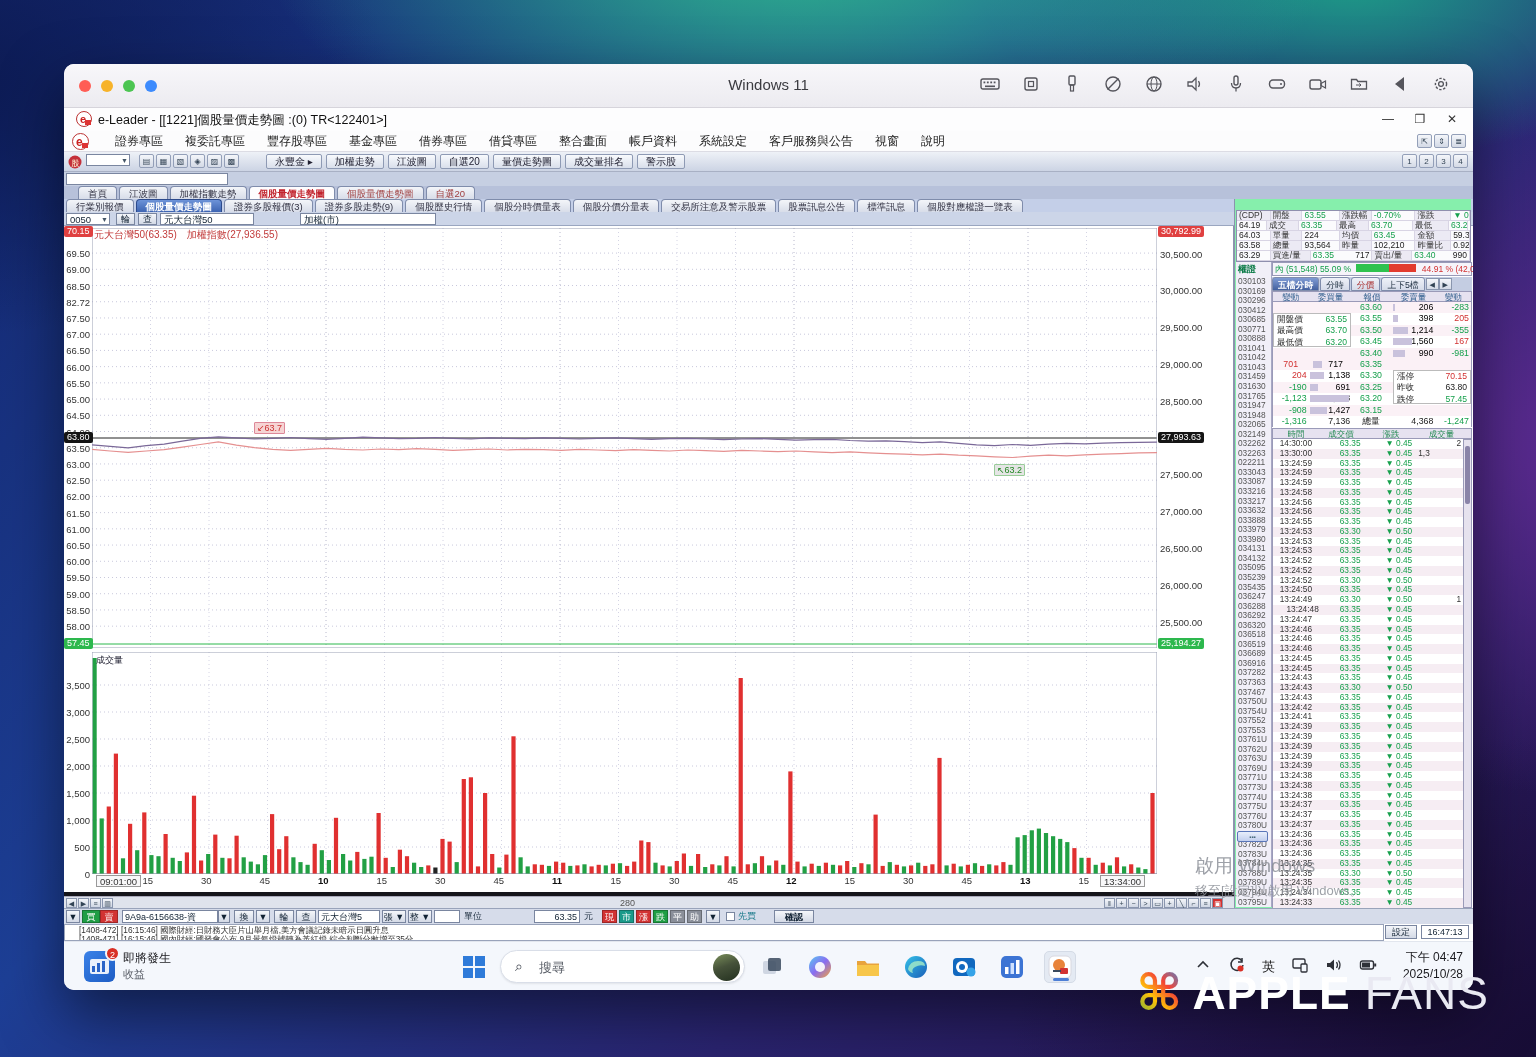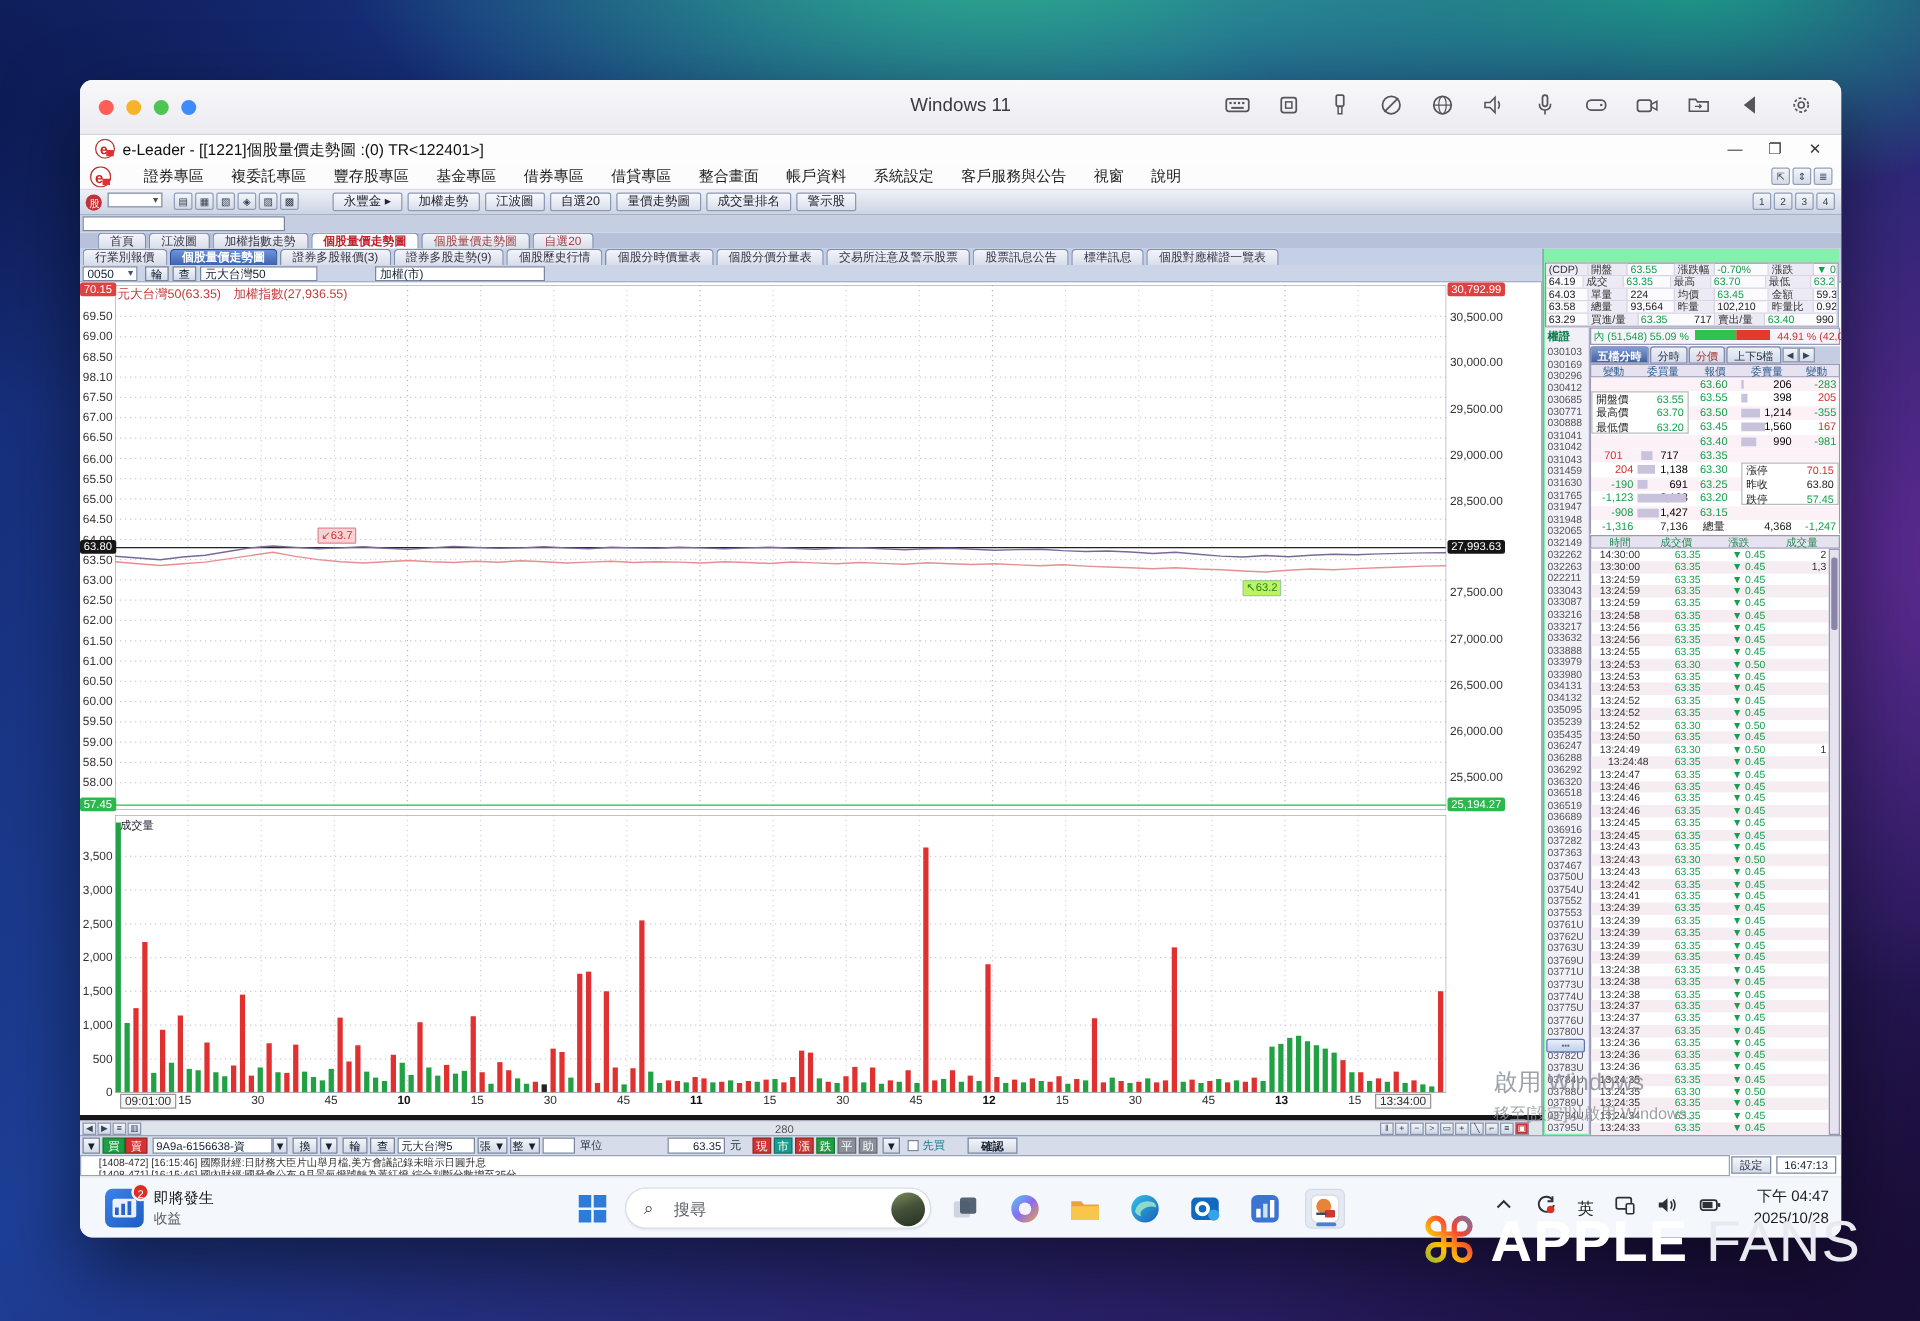--- a/index.html
+++ b/index.html
@@ -543,21 +543,21 @@
             <rect x="1044.2" y="215.5" width="4.2" height="6.5" fill="#22a044"></rect>
             <rect x="1051.3" y="217.1" width="4.2" height="4.9" fill="#22a044"></rect>
             <rect x="1058.4" y="141.0" width="4.2" height="81.0" fill="#e03030"></rect>
             <rect x="0" y="0" width="1065" height="222" stroke="#9aa0b4" fill="none" stroke-width="1"></rect>
           </svg>
         <div id="vol-label">成交量</div>
         <div id="left-axis">
             <div class="axlbl" style="left: 0px; width: 26px; text-align: right; top: 22.0866px;">69.50</div>
             <div class="axlbl" style="left: 0px; width: 26px; text-align: right; top: 38.3071px;">69.00</div>
             <div class="axlbl" style="left: 0px; width: 26px; text-align: right; top: 54.5276px;">68.50</div>
-            <div class="axlbl" style="left: 0px; width: 26px; text-align: right; top: 70.748px;">98.10</div>
+            <div class="axlbl" style="left: 0px; width: 26px; text-align: right; top: 70.748px;">82.72</div>
             <div class="axlbl" style="left: 0px; width: 26px; text-align: right; top: 86.9685px;">67.50</div>
             <div class="axlbl" style="left: 0px; width: 26px; text-align: right; top: 103.189px;">67.00</div>
             <div class="axlbl" style="left: 0px; width: 26px; text-align: right; top: 119.409px;">66.50</div>
             <div class="axlbl" style="left: 0px; width: 26px; text-align: right; top: 135.63px;">66.00</div>
             <div class="axlbl" style="left: 0px; width: 26px; text-align: right; top: 151.85px;">65.50</div>
             <div class="axlbl" style="left: 0px; width: 26px; text-align: right; top: 168.071px;">65.00</div>
             <div class="axlbl" style="left: 0px; width: 26px; text-align: right; top: 184.291px;">64.50</div>
             <div class="axlbl" style="left: 0px; width: 26px; text-align: right; top: 200.512px;">64.00</div>
             <div class="axlbl" style="left: 0px; width: 26px; text-align: right; top: 216.732px;">63.50</div>
             <div class="axlbl" style="left: 0px; width: 26px; text-align: right; top: 232.953px;">63.00</div>
@@ -588,21 +588,21 @@
             <div class="axlbl" style="left: 0px; width: 26px; text-align: right; top: 454px;">3,500</div>
             <div class="axlbl" style="left: 0px; width: 26px; text-align: right; top: 481px;">3,000</div>
             <div class="axlbl" style="left: 0px; width: 26px; text-align: right; top: 508px;">2,500</div>
             <div class="axlbl" style="left: 0px; width: 26px; text-align: right; top: 535px;">2,000</div>
             <div class="axlbl" style="left: 0px; width: 26px; text-align: right; top: 562px;">1,500</div>
             <div class="axlbl" style="left: 0px; width: 26px; text-align: right; top: 589px;">1,000</div>
             <div class="axlbl" style="left: 0px; width: 26px; text-align: right; top: 616px;">500</div>
             <div class="axlbl" style="left: 0px; width: 26px; text-align: right; top: 643px;">0</div>
           </div>
         <div class="anno" style="left:190px;top:196px;background:#f6d4d4;border:1px solid #d89;color:#c33;">↙63.7</div>
-        <div class="anno" style="left:930px;top:238px;background:#bef264;border:1px solid #9c9;color:#282;">↖63.2</div>
+        <div class="anno" style="left:930px;top:238px;background:#e5e5e5;border:1px solid #9c9;color:#282;">↖63.2</div>
         <div id="xaxis">
             <span class="xl box" style="left: 4px;">09:01:00</span>
             <span class="xl" style="left: 50.5px;">15</span>
             <span class="xl" style="left: 109px;">30</span>
             <span class="xl" style="left: 167.5px;">45</span>
             <span class="xl hour" style="left: 226px;">10</span>
             <span class="xl" style="left: 284.5px;">15</span>
             <span class="xl" style="left: 343px;">30</span>
             <span class="xl" style="left: 401.5px;">45</span>
             <span class="xl hour" style="left: 460px;">11</span>
@@ -861,21 +861,21 @@
               <div class="tkrow">
                 <span style="width: 46px; color: rgb(51, 51, 51); text-align: center;">14:30:00</span>
                 <span class="g" style="width: 44px; text-align: right; padding-right: 2px;">63.35</span>
                 <span class="g" style="width: 56px; text-align: right; padding-right: 6px;">▼ 0.45</span>
                 <span style="width: 45px; color: rgb(51, 51, 51); text-align: right; padding-right: 2px;">2</span>
               </div>
               <div class="tkrow">
                 <span style="width: 46px; color: rgb(51, 51, 51); text-align: center;">13:30:00</span>
                 <span class="g" style="width: 44px; text-align: right; padding-right: 2px;">63.35</span>
                 <span class="g" style="width: 56px; text-align: right; padding-right: 6px;">▼ 0.45</span>
-                <span style="width: 45px; color: rgb(51, 51, 51); text-align: right; padding-right: 2px;">1,3</span>
+                <span style="width: 45px; color: rgb(51, 51, 51); padding-right: 2px;">1,3</span>
               </div>
               <div class="tkrow">
                 <span style="width: 46px; color: rgb(51, 51, 51); text-align: center;">13:24:59</span>
                 <span class="g" style="width: 44px; text-align: right; padding-right: 2px;">63.35</span>
                 <span class="g" style="width: 56px; text-align: right; padding-right: 6px;">▼ 0.45</span>
                 <span style="width: 45px; color: rgb(51, 51, 51); text-align: right; padding-right: 2px;"></span>
               </div>
               <div class="tkrow">
                 <span style="width: 46px; color: rgb(51, 51, 51); text-align: center;">13:24:59</span>
                 <span class="g" style="width: 44px; text-align: right; padding-right: 2px;">63.35</span>

